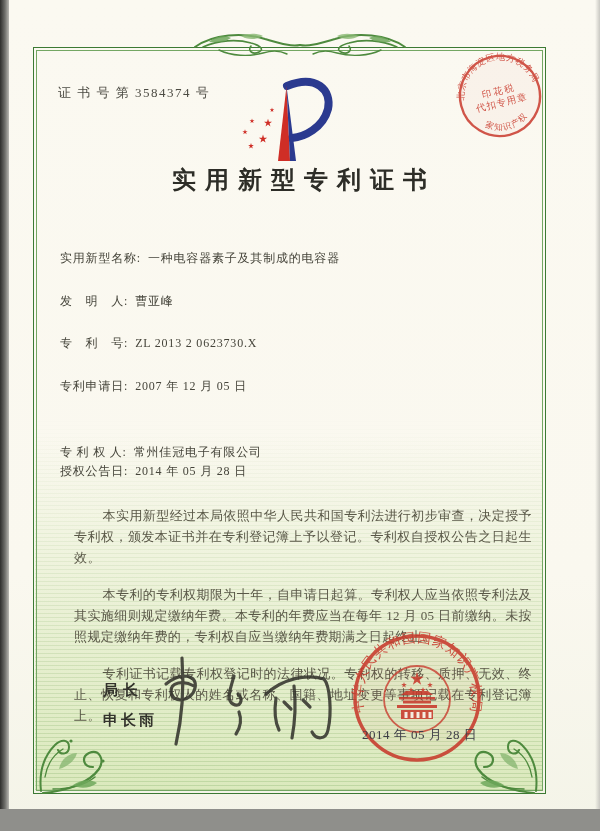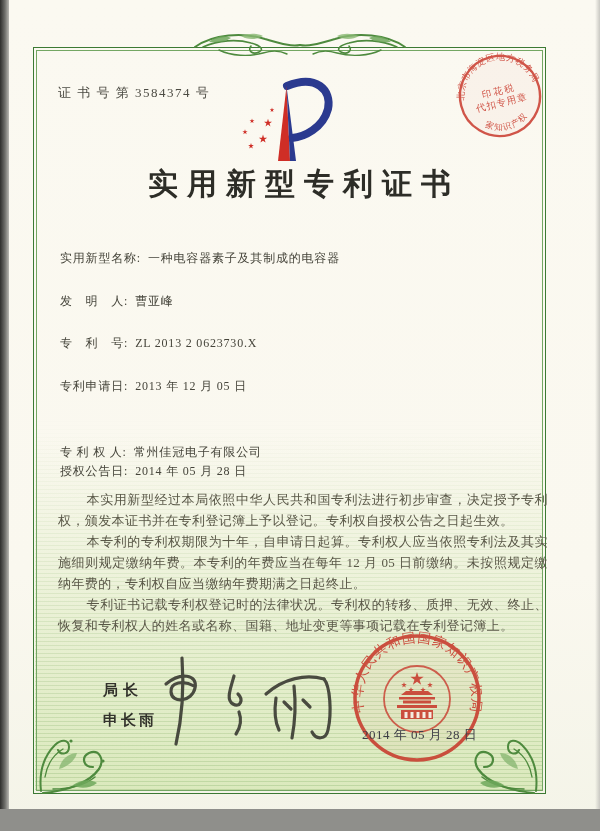--- a/index.html
+++ b/index.html
@@ -31,30 +31,30 @@
                     rgba(137,178,108,0) 1px 4px);
          -webkit-mask-image:linear-gradient(180deg,transparent 50%,rgba(0,0,0,.55) 75%,#000 100%);
          mask-image:linear-gradient(180deg,transparent 50%,rgba(0,0,0,.55) 75%,#000 100%);
          pointer-events:none;}
 
   .content{position:absolute;inset:0;}
 
   .cert-number{position:absolute;left:50px;top:84px;font-size:13px;
          letter-spacing:1.5px;color:#4c4b43;}
   .cert-title{position:absolute;left:0;top:164px;width:100%;text-align:center;
-         font-size:30px;font-weight:700;letter-spacing:9px;color:#2d2d27;}
+         font-size:24px;font-weight:700;letter-spacing:9px;color:#2d2d27;}
 
   .fields{position:absolute;left:52px;top:0;width:470px;}
   .field{position:absolute;left:0;font-size:12px;color:#45443a;letter-spacing:.8px;white-space:nowrap;}
   .field .lbl{margin-right:7px;}
   .f0{top:250px}.f1{top:293px}.f2{top:335px}.f3{top:378px}.f4{top:444px}.f5{top:463px}
 
   .paras{position:absolute;left:50px;top:489px;width:490px;color:#595747;
          font-size:13px;line-height:21px;letter-spacing:.4px;text-align:justify;}
-  .paras p{margin:0;text-indent:2.2em;}
+  .paras p{margin:16px;text-indent:2.2em;}
 
   .sign-title{position:absolute;left:95px;top:681px;font-family:Liberation Mono, monospace;
          font-weight:700;font-size:15px;letter-spacing:5px;color:#33332c;}
   .sign-name{position:absolute;left:95px;top:711px;font-family:"Liberation Sans",sans-serif;
          font-weight:700;font-size:15px;letter-spacing:3px;color:#33332c;}
   .signature-svg{position:absolute;left:130px;top:646px;}
 
   .seal-svg{position:absolute;left:340px;top:629px;}
   .seal-date{position:absolute;left:354px;top:726px;font-size:13px;color:#3d3d46;
          letter-spacing:.5px;}
@@ -163,21 +163,21 @@
         <div class="field f0">
           <span class="lbl">实用新型名称:</span><span>一种电容器素子及其制成的电容器</span>
         </div>
         <div class="field f1">
           <span class="lbl">发　明　人:</span><span>曹亚峰</span>
         </div>
         <div class="field f2">
           <span class="lbl">专　利　号:</span><span>ZL 2013 2 0623730.X</span>
         </div>
         <div class="field f3">
-          <span class="lbl">专利申请日:</span><span>2013 年 12 月 05 日</span>
+          <span class="lbl">专利申请日:</span><span>2007 年 12 月 05 日</span>
         </div>
         <div class="field f4">
           <span class="lbl">专 利 权 人:</span><span>常州佳冠电子有限公司</span>
         </div>
         <div class="field f5">
           <span class="lbl">授权公告日:</span><span>2014 年 05 月 28 日</span>
         </div>
       </div>
 
       <div class="paras">

